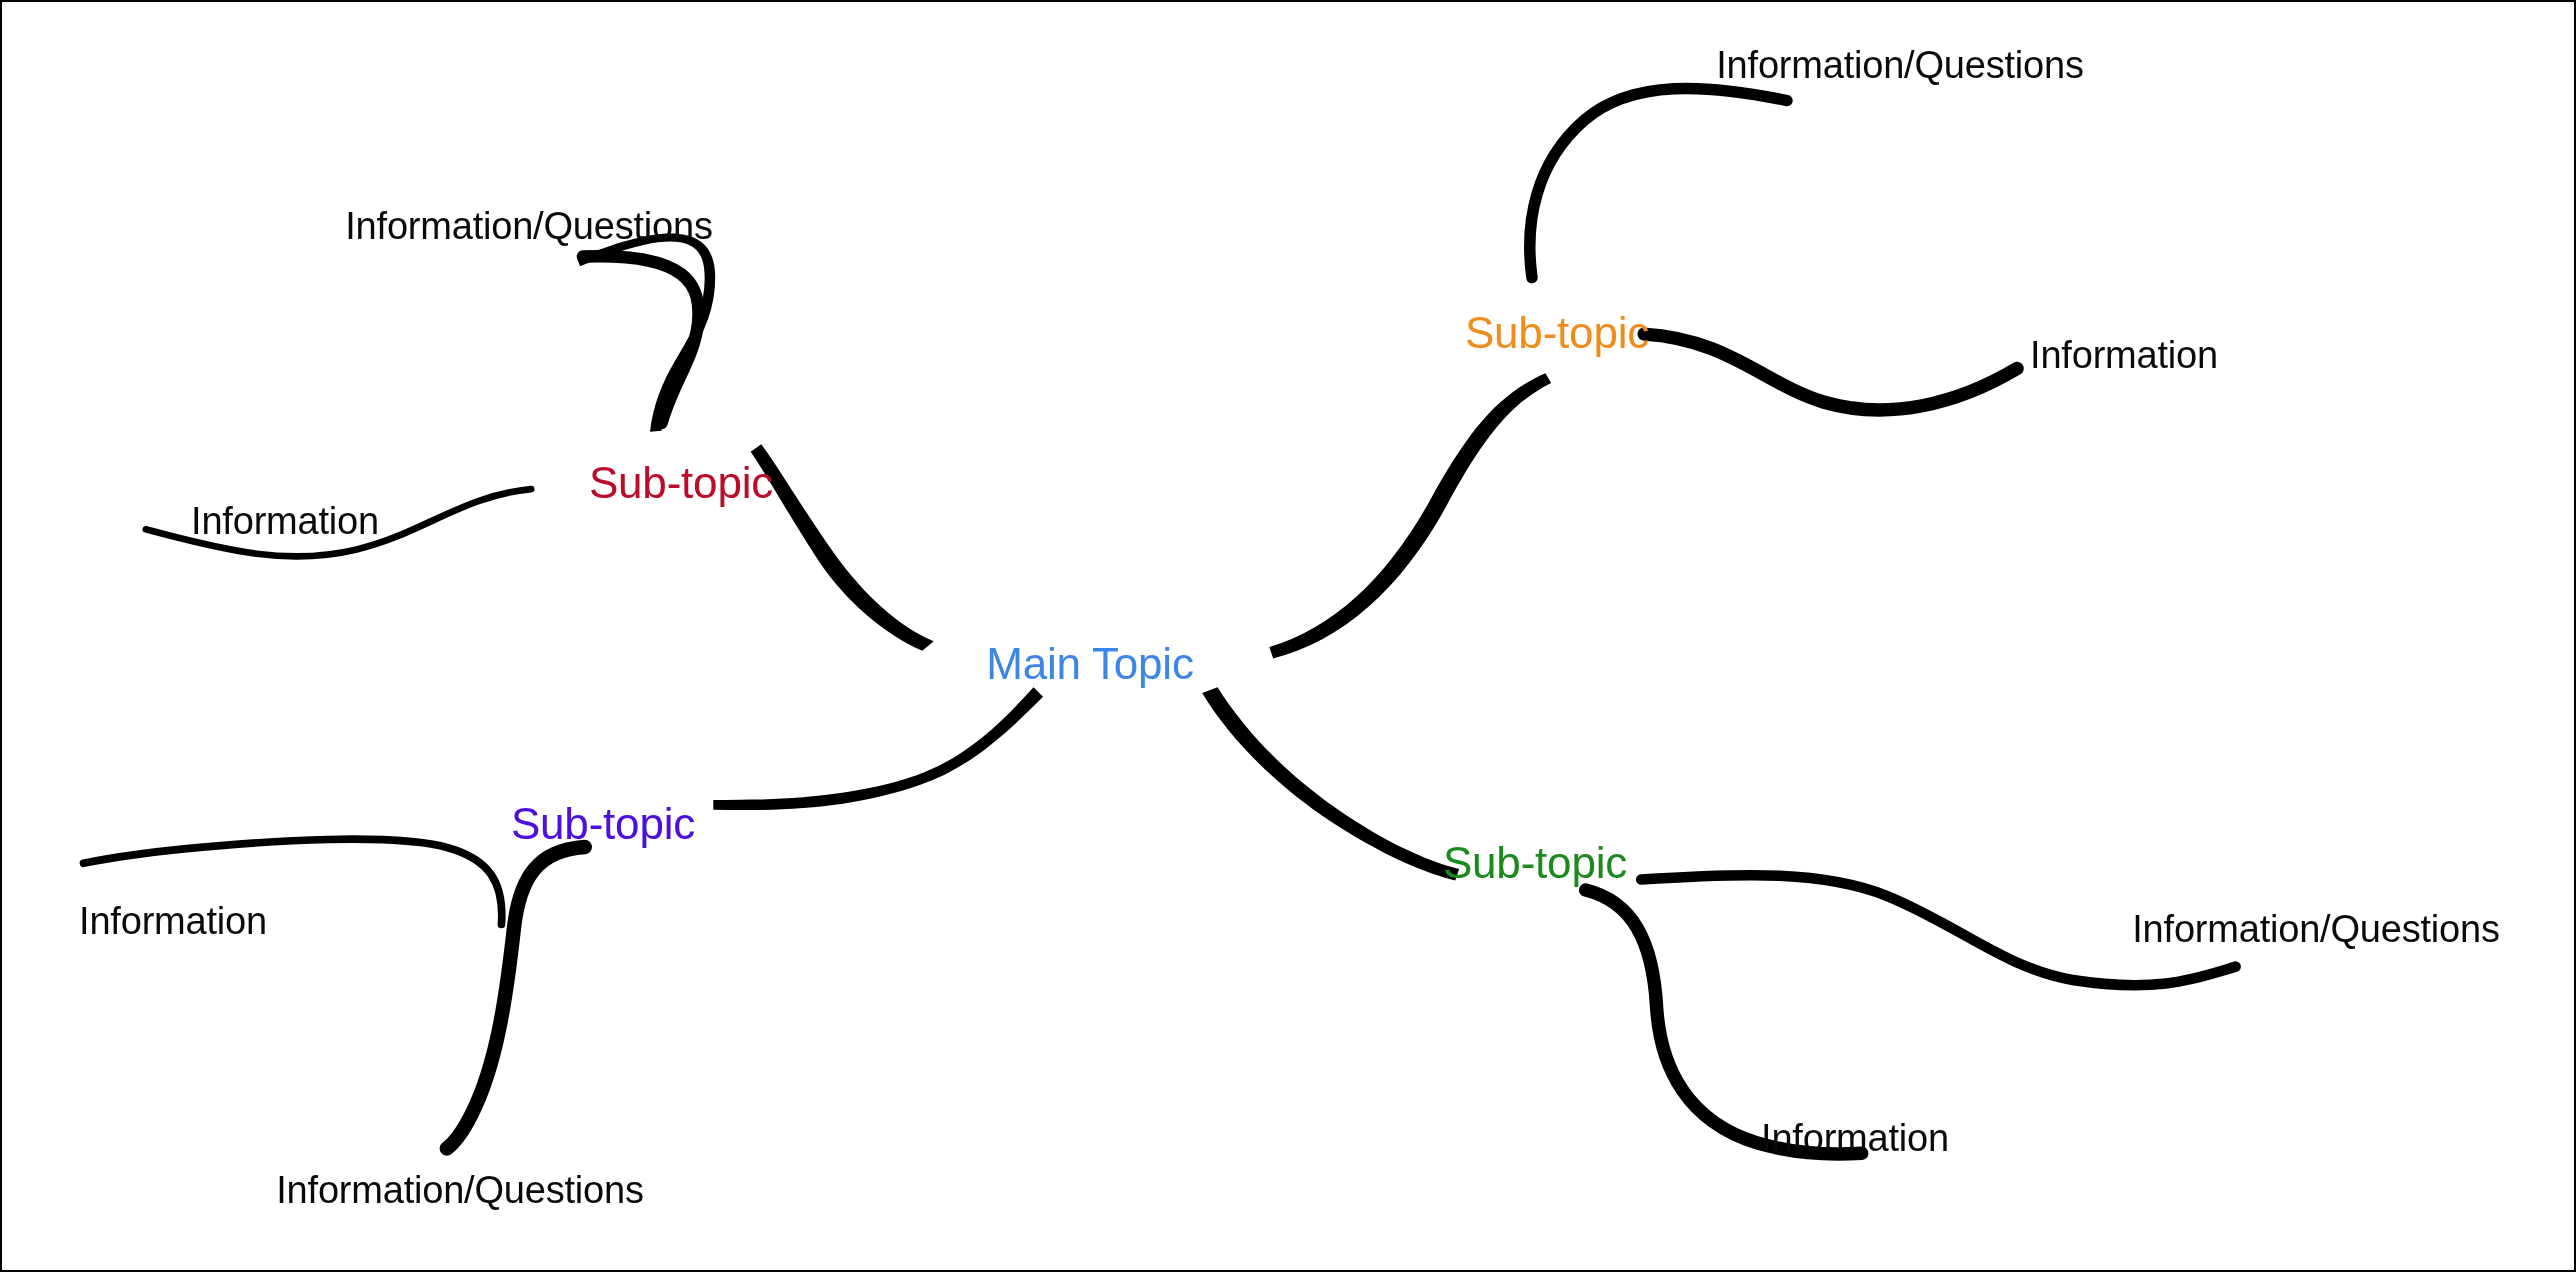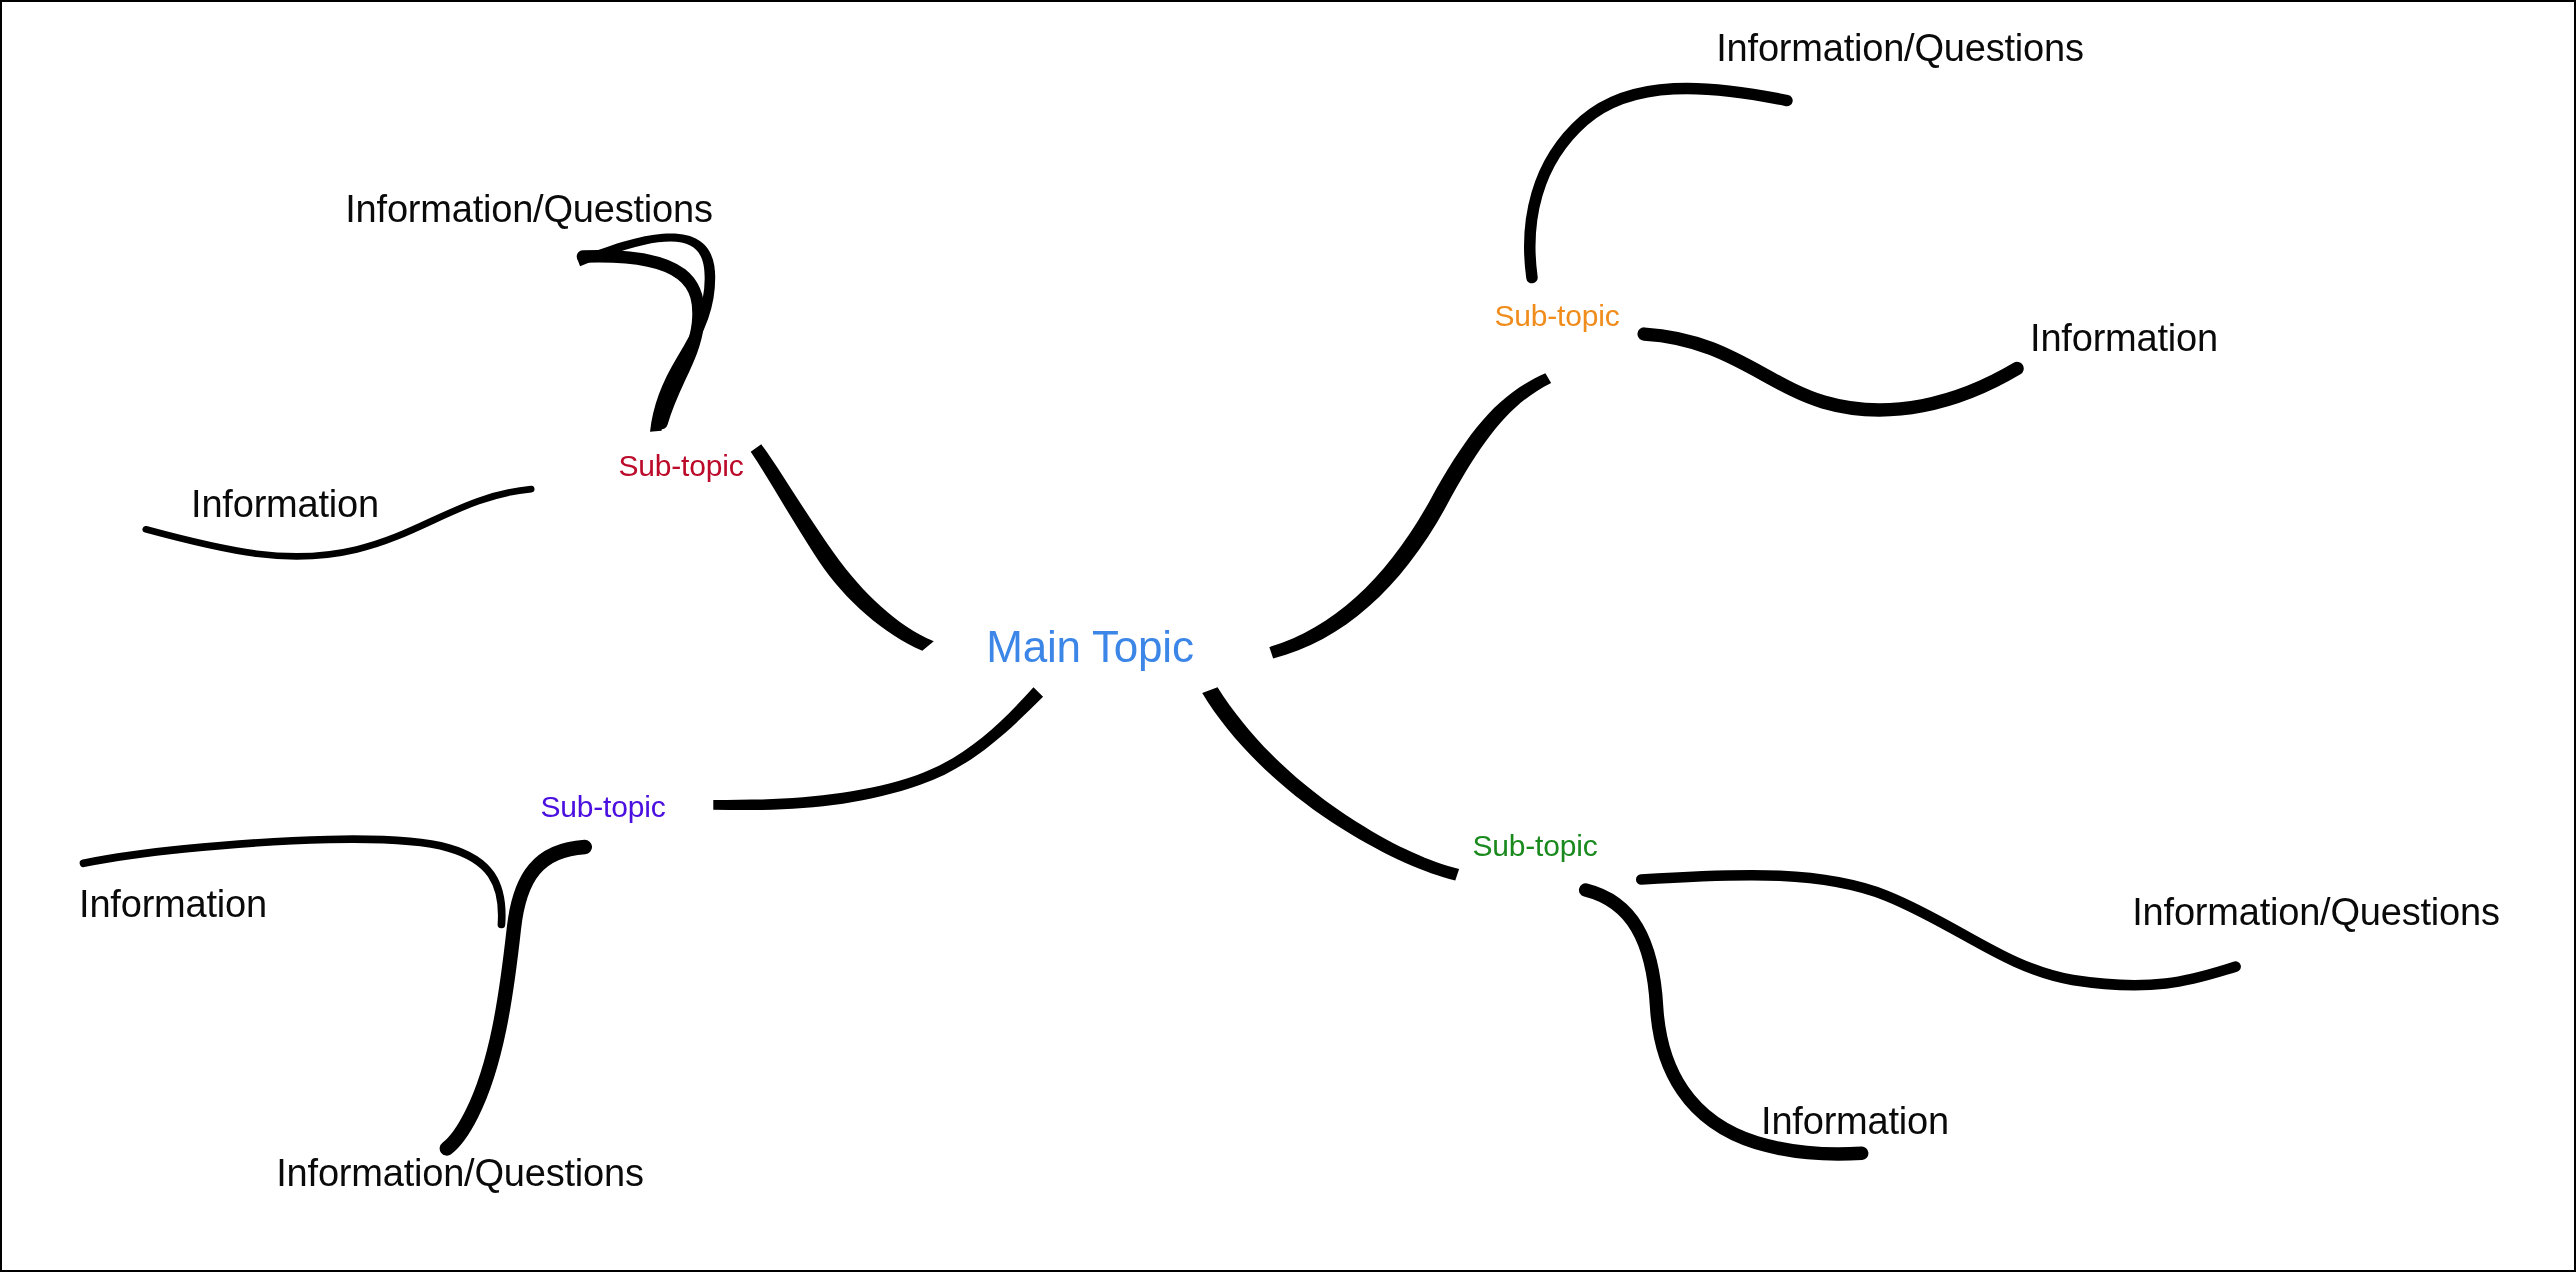--- a/index.html
+++ b/index.html
@@ -27,26 +27,27 @@
     display: block;
   }
   .node-label {
     position: absolute;
     white-space: nowrap;
     line-height: 1;
     font-family: "Liberation Sans", sans-serif;
     transform: translate(-50%, -50%);
     font-weight: 400;
     letter-spacing: -0.2px;
+    margin-top: 17px;
   }
   .node-main {
     font-size: 44px;
   }
   .node-sub {
-    font-size: 30px;
+    font-size: 44px;
   }
   .node-leaf {
     font-size: 38px;
     color: #0a0a0a;
   }
 </style>
 </head>
 <body>
 
 <div id="root">

